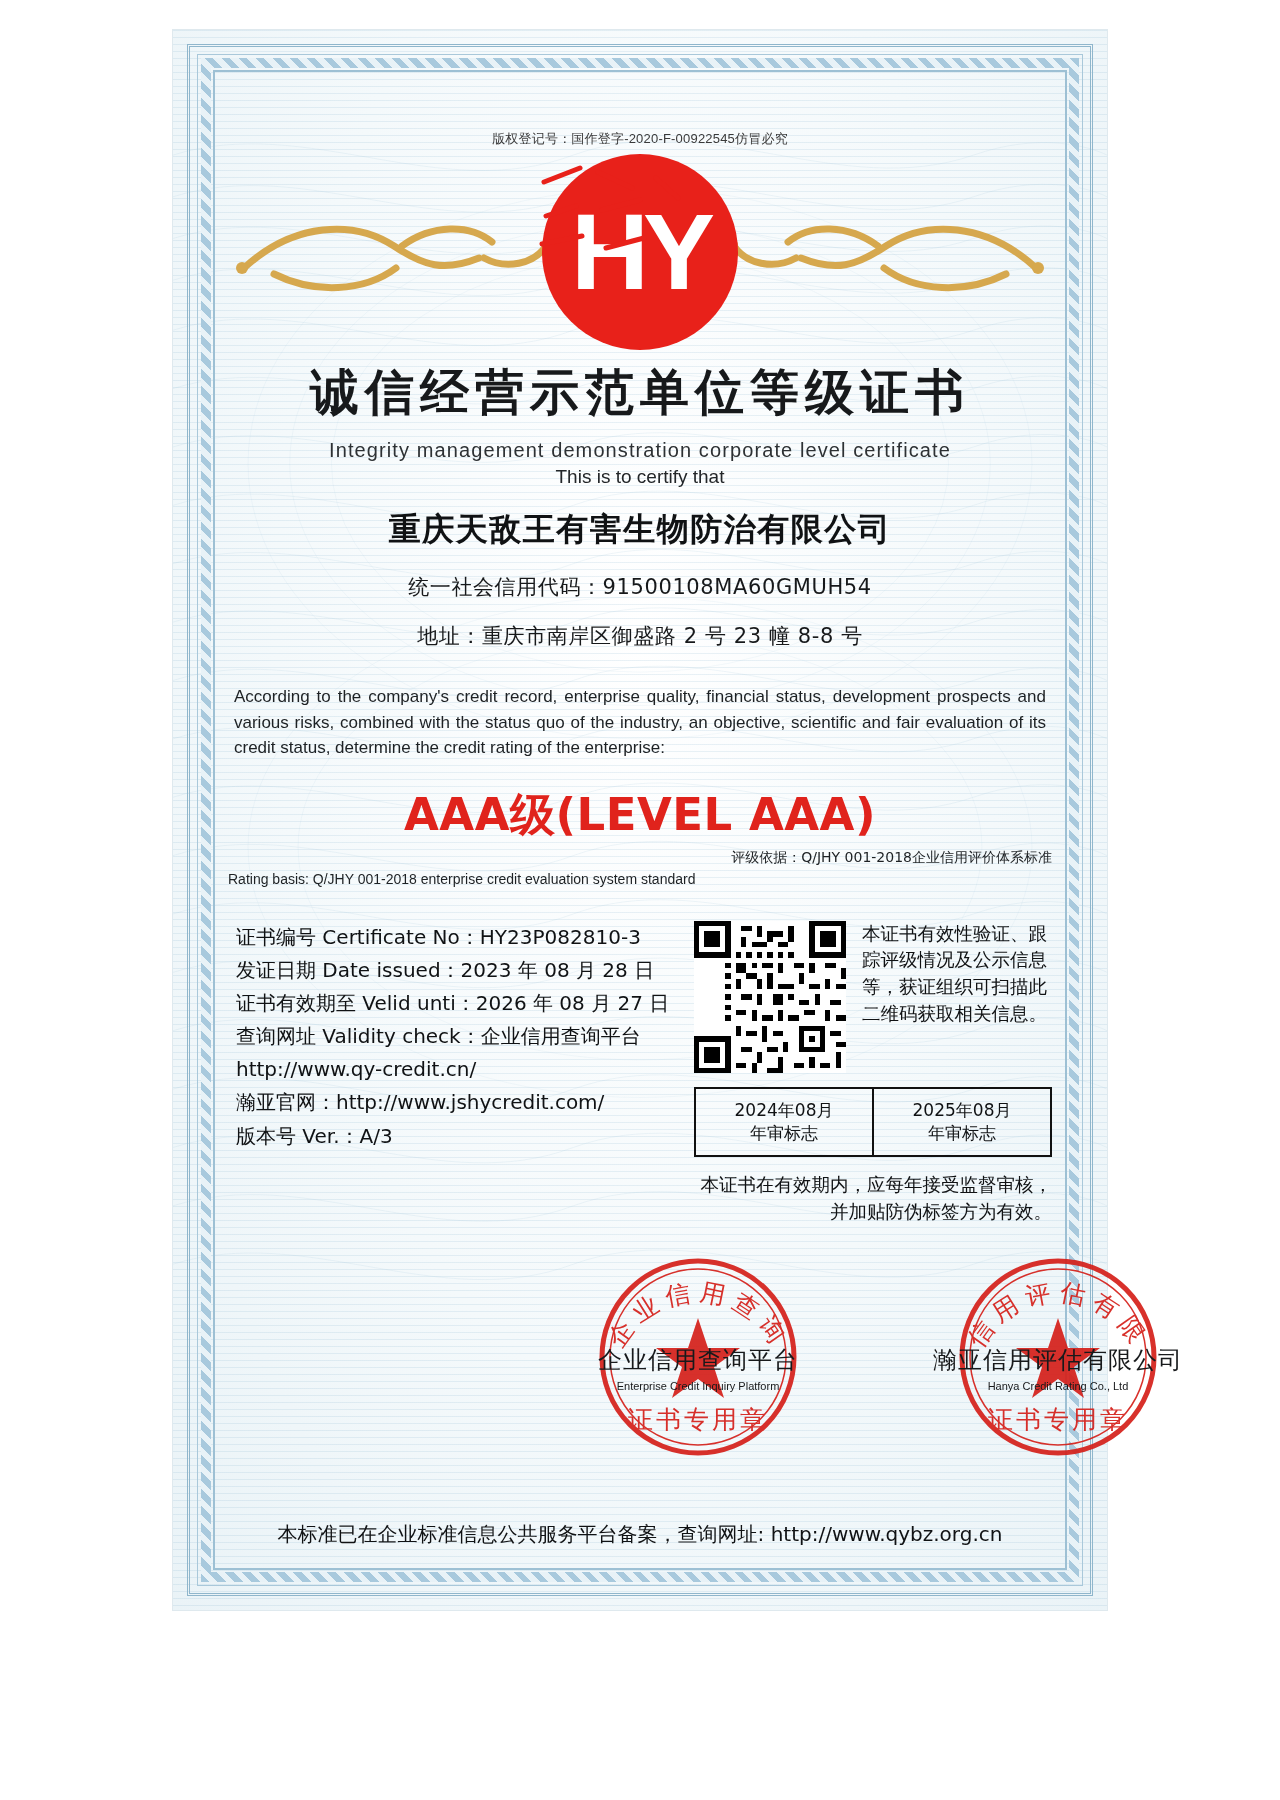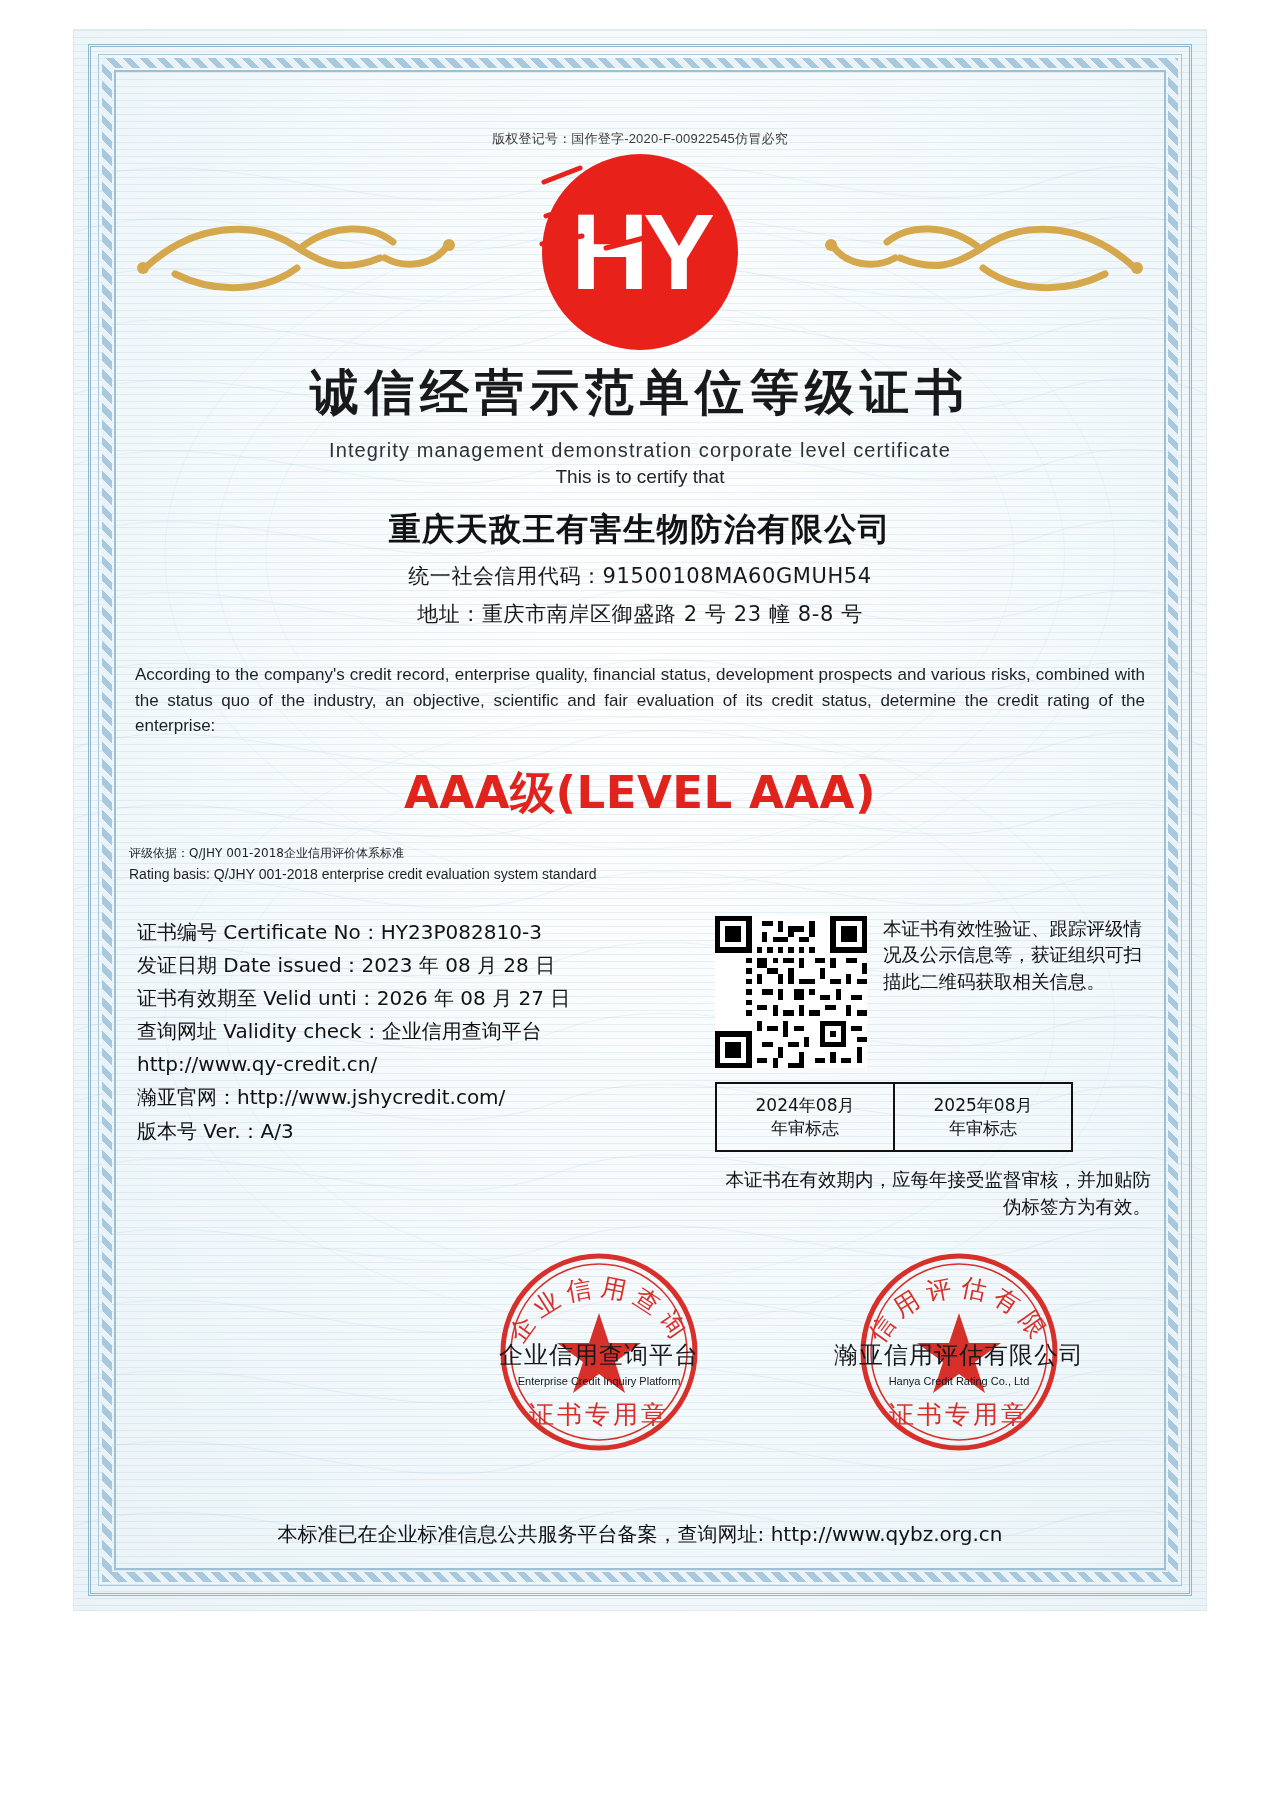--- a/index.html
+++ b/index.html
@@ -10,21 +10,21 @@
   body {
     width: 1280px;
     height: 1800px;
     font-family: "Liberation Sans", sans-serif;
     overflow: hidden;
   }
 
   
   .cert-page {
     position: relative;
-    width: 1132px;
+    width: 934px;
     height: 1580px;
     margin: 30px auto 0 auto;
     background:
       repeating-linear-gradient(
         180deg,
         rgba(120,170,200,0.16) 0px,
         rgba(120,170,200,0.16) 1px,
         rgba(255,255,255,0) 1px,
         rgba(255,255,255,0) 7px
       ),
@@ -166,21 +166,21 @@
     font-weight: 700;
     color: #101214;
     margin-top: 20px;
     letter-spacing: 1.5px;
     font-family: "DejaVu Sans", sans-serif;
   }
   .company-line {
     text-align: center;
     font-size: 21px;
     color: #17191b;
-    margin-top: 10px;
+    margin-top: 21px;
     letter-spacing: .6px;
     font-family: "DejaVu Sans", sans-serif;
   }
 
   
   .para {
     margin-top: 34px;
     padding: 0 6px;
   }
   .para-cn {
@@ -201,24 +201,24 @@
   .level {
     text-align: center;
     color: #e0231c;
     font-size: 45px;
     font-weight: 700;
     margin-top: 24px;
     letter-spacing: .5px;
     font-family: "DejaVu Sans", sans-serif;
   }
   .basis-cn {
-    text-align: left;
-    font-size: 12px;
+    text-align: right;
+    font-size: 14px;
     color: #1d2124;
-    margin-top: 22px;
+    margin-top: 4px;
     font-family: "DejaVu Sans", sans-serif;
   }
   .basis-en {
     text-align: left;
     font-size: 14px;
     color: #1d2124;
     margin-top: 4px;
   }
 
   

